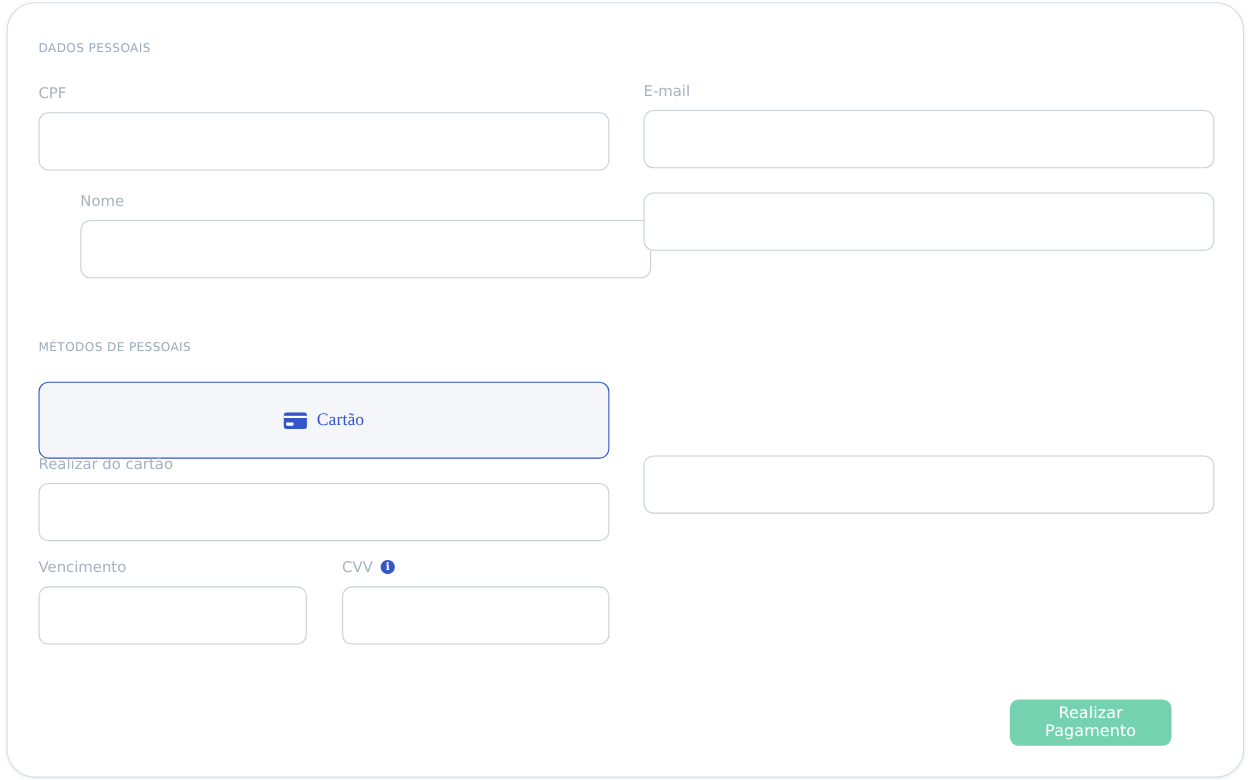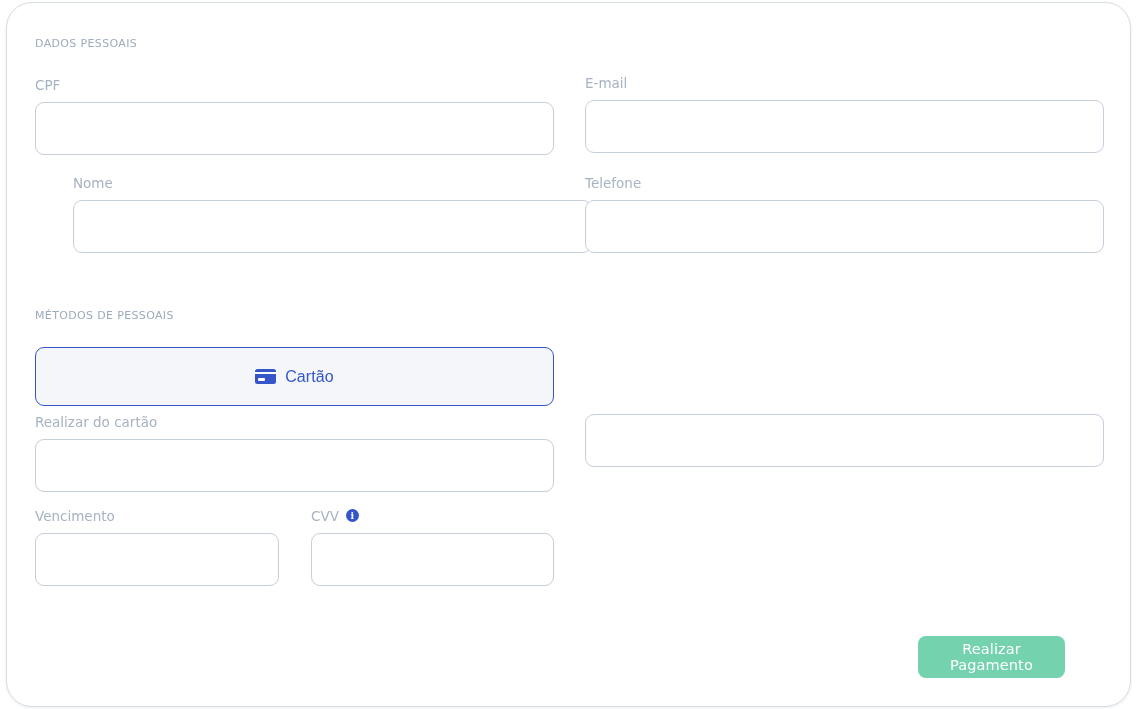--- a/index.html
+++ b/index.html
@@ -92,30 +92,30 @@
   
   .method-row {
     position: absolute;
     left: 28px;
     top: 344px;
     width: 519px;
   }
   .method-button {
     box-sizing: border-box;
     width: 100%;
-    height: 59px;
+    height: 70px;
     background: #f4f6fa;
     border: 1.5px solid #3456c8;
     border-radius: 9px;
     display: flex;
     align-items: center;
     justify-content: center;
     gap: 9px;
     cursor: pointer;
-    font-family: Liberation Sans, sans-serif;
+    font-family: Liberation Serif, serif;
   }
   .method-label {
     color: #3456c8;
     font-size: 16px;
     font-weight: 400;
     letter-spacing: 0.1px;
   }
   .card-icon {
     display: inline-block;
     width: 21px;
@@ -203,21 +203,20 @@
       <label class="field-label">E-mail</label>
       <input class="field-input" type="text" placeholder="" style="">
     </div>
 
     <div class="field" id="f-nome">
       <label class="field-label">Nome</label>
       <input class="field-input" type="text" placeholder="" style="">
     </div>
 
     <div class="field" id="f-telefone">
-      <label class="field-label">Telefone</label>
       <input class="field-input" type="text" placeholder="" style="">
     </div>
 
     <div class="section-title" id="sec-metodos">MÉTODOS DE PESSOAIS</div>
 
     <div class="method-row">
       <div class="method-button">
         <span class="card-icon">
           <span class="body"></span>
           <span class="band"></span>

